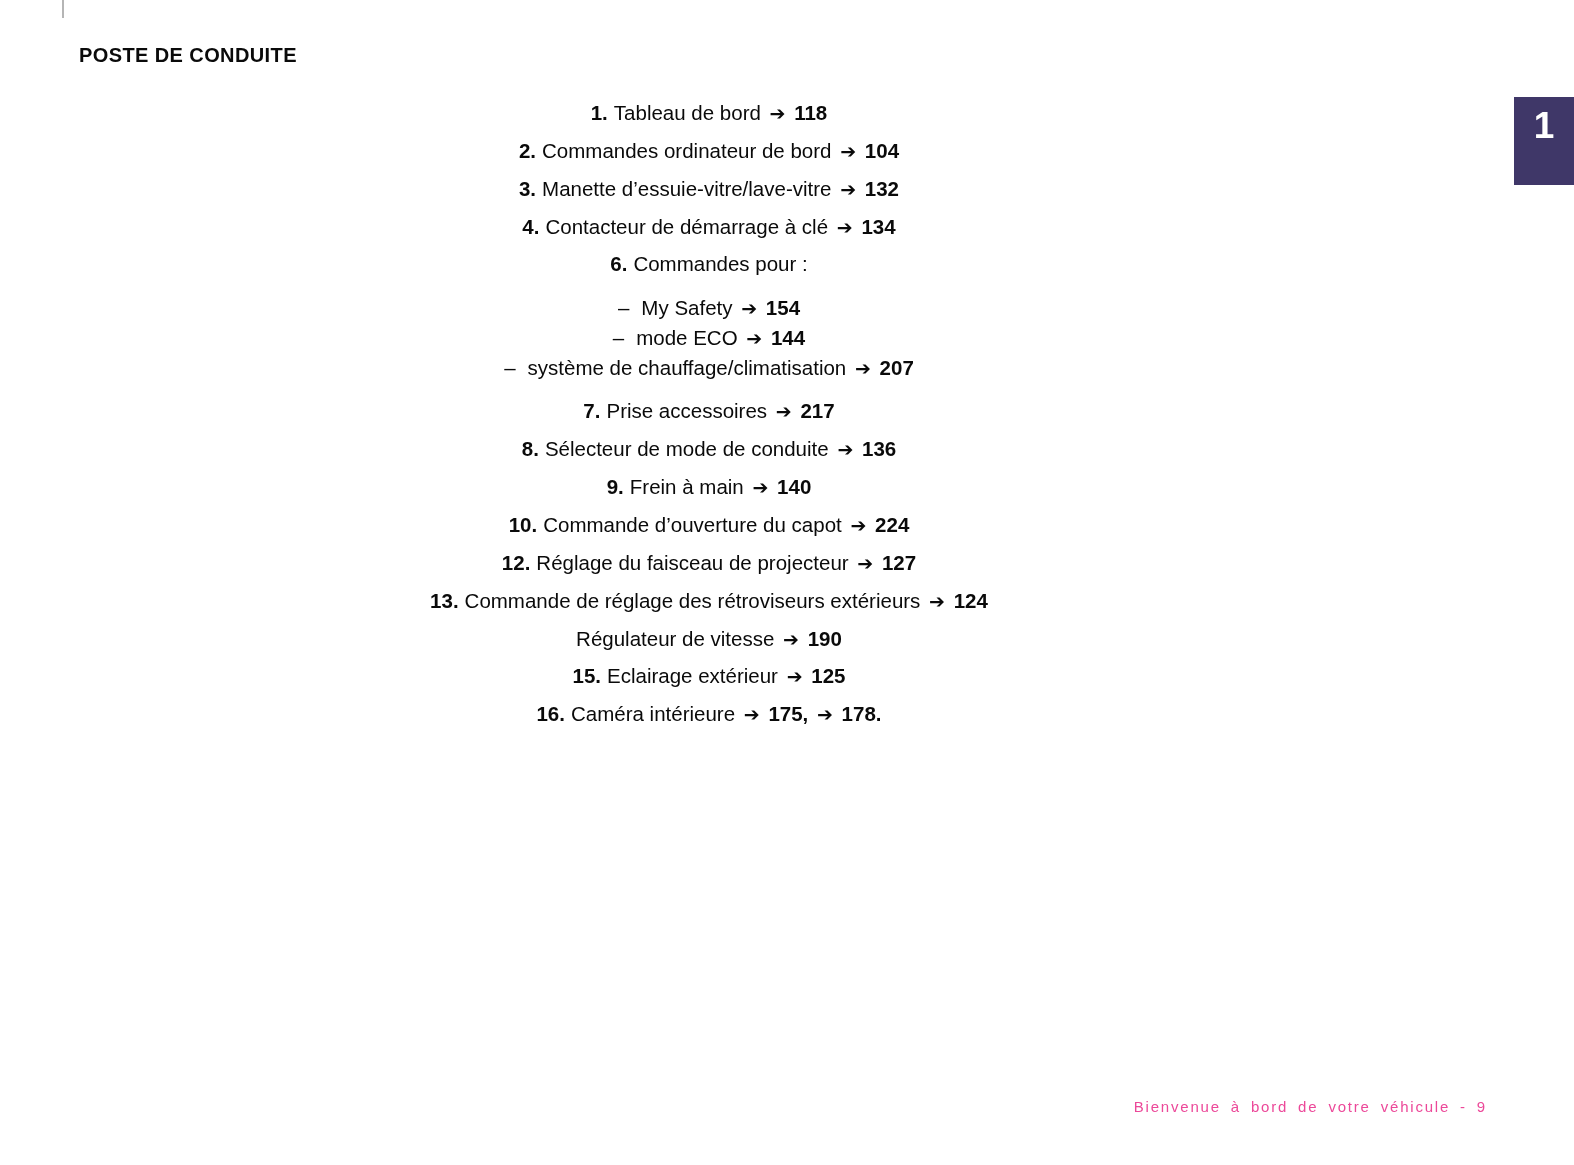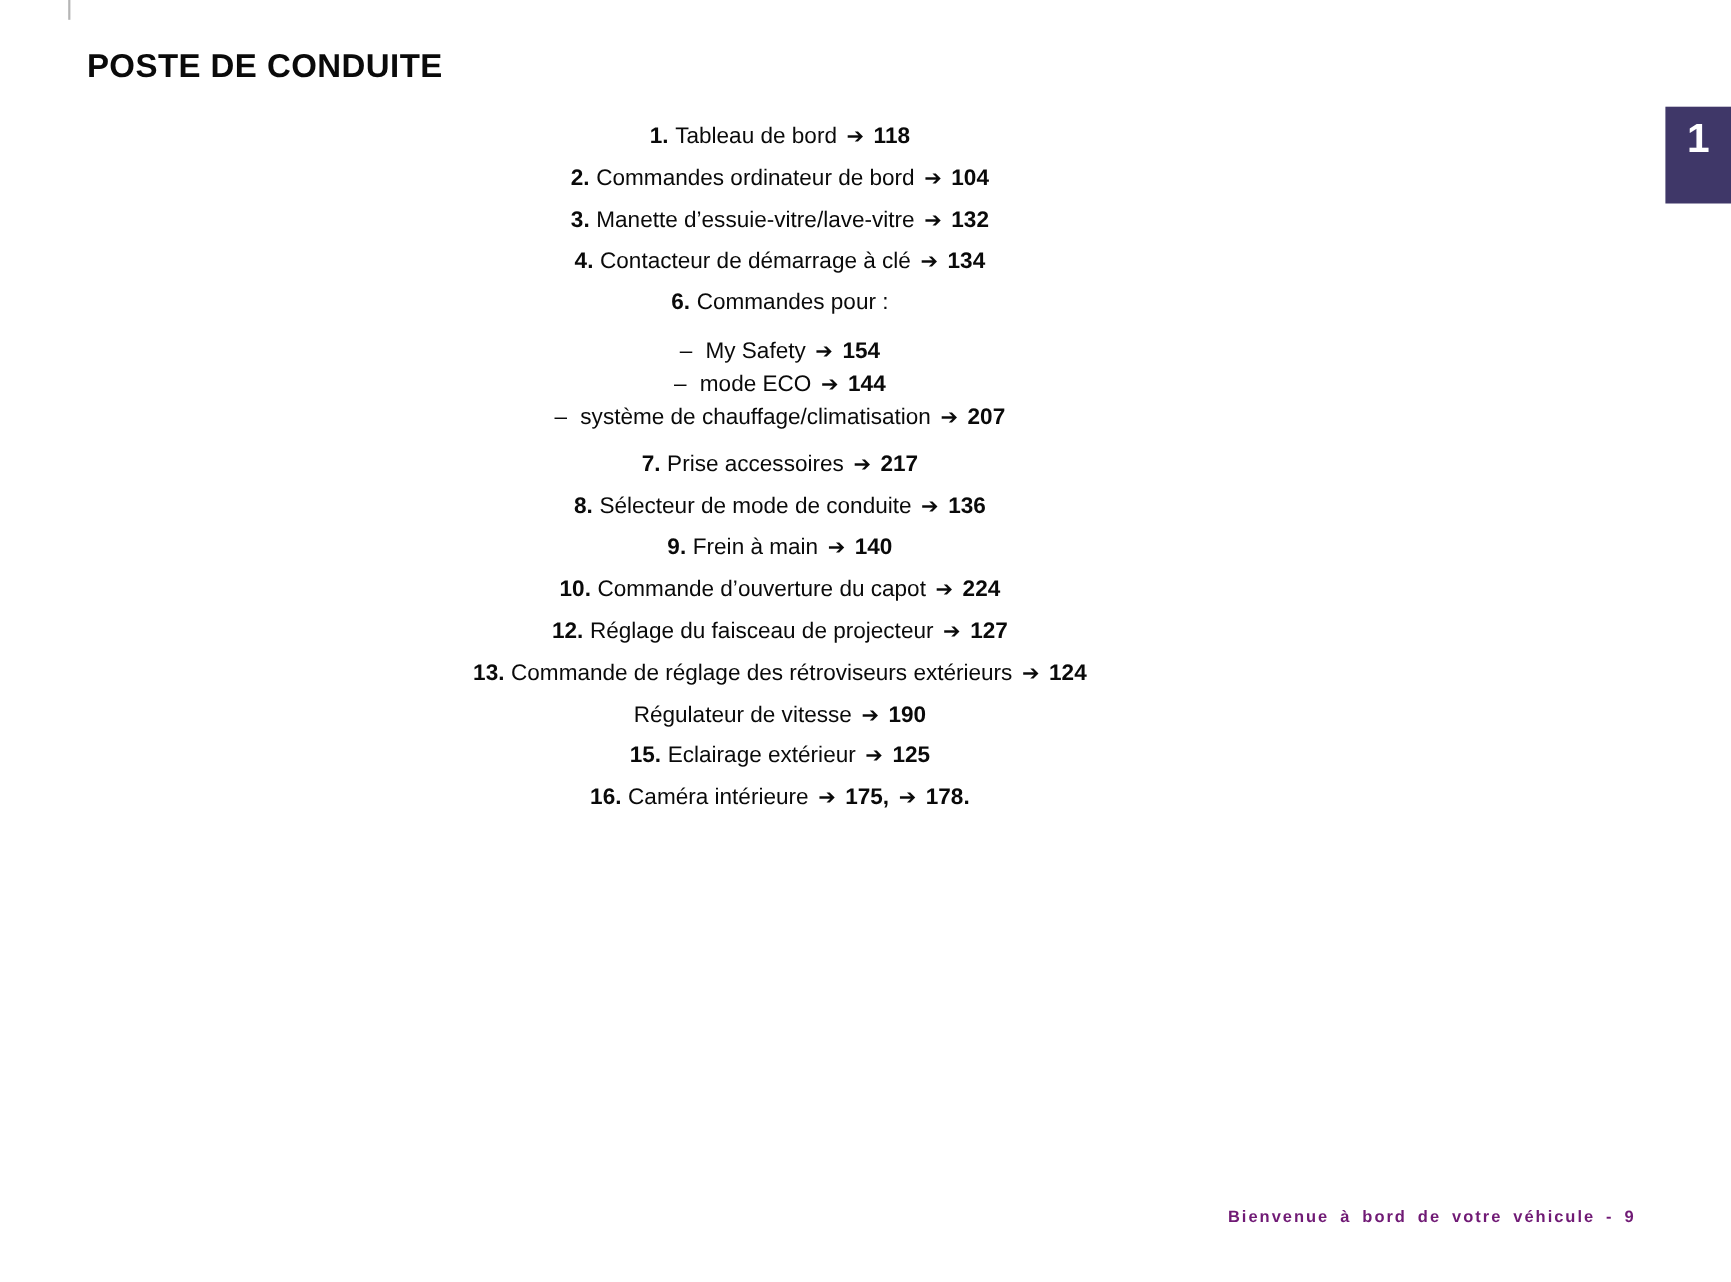--- a/index.html
+++ b/index.html
@@ -16,21 +16,21 @@
     left:62px; top:0;
     width:2px; height:18px;
     background:#b5b5b5;
   }
   .content {
     position:absolute;
     left:79px; top:44px;
     width:1260px;
   }
   .title {
-    font-size:30px;
+    font-size:20px;
     font-weight:bold;
     letter-spacing:0.4px;
     margin-bottom:34px;
     color:#0a0a0a;
   }
   .line {
     font-size:20.5px;
     line-height:1.15;
     margin-bottom:14px;
     color:#0a0a0a;
@@ -61,24 +61,24 @@
   .section-tab .tab-label {
     color:#ffffff;
     font-size:37px;
     font-weight:bold;
     line-height:1;
   }
   .footer {
     position:absolute;
     right:87px; top:1098px;
     font-size:15px;
-    font-weight:bold;
+    font-weight:normal;
     letter-spacing:1.8px;
     word-spacing:4px;
-    color:#701a75;
+    color:#ec4899;
     white-space:nowrap;
   }
 </style>
 </head>
 <body>
 
 <div class="page-edge-mark"></div>
 
 <div class="content">
   <div class="title">POSTE DE CONDUITE</div>

